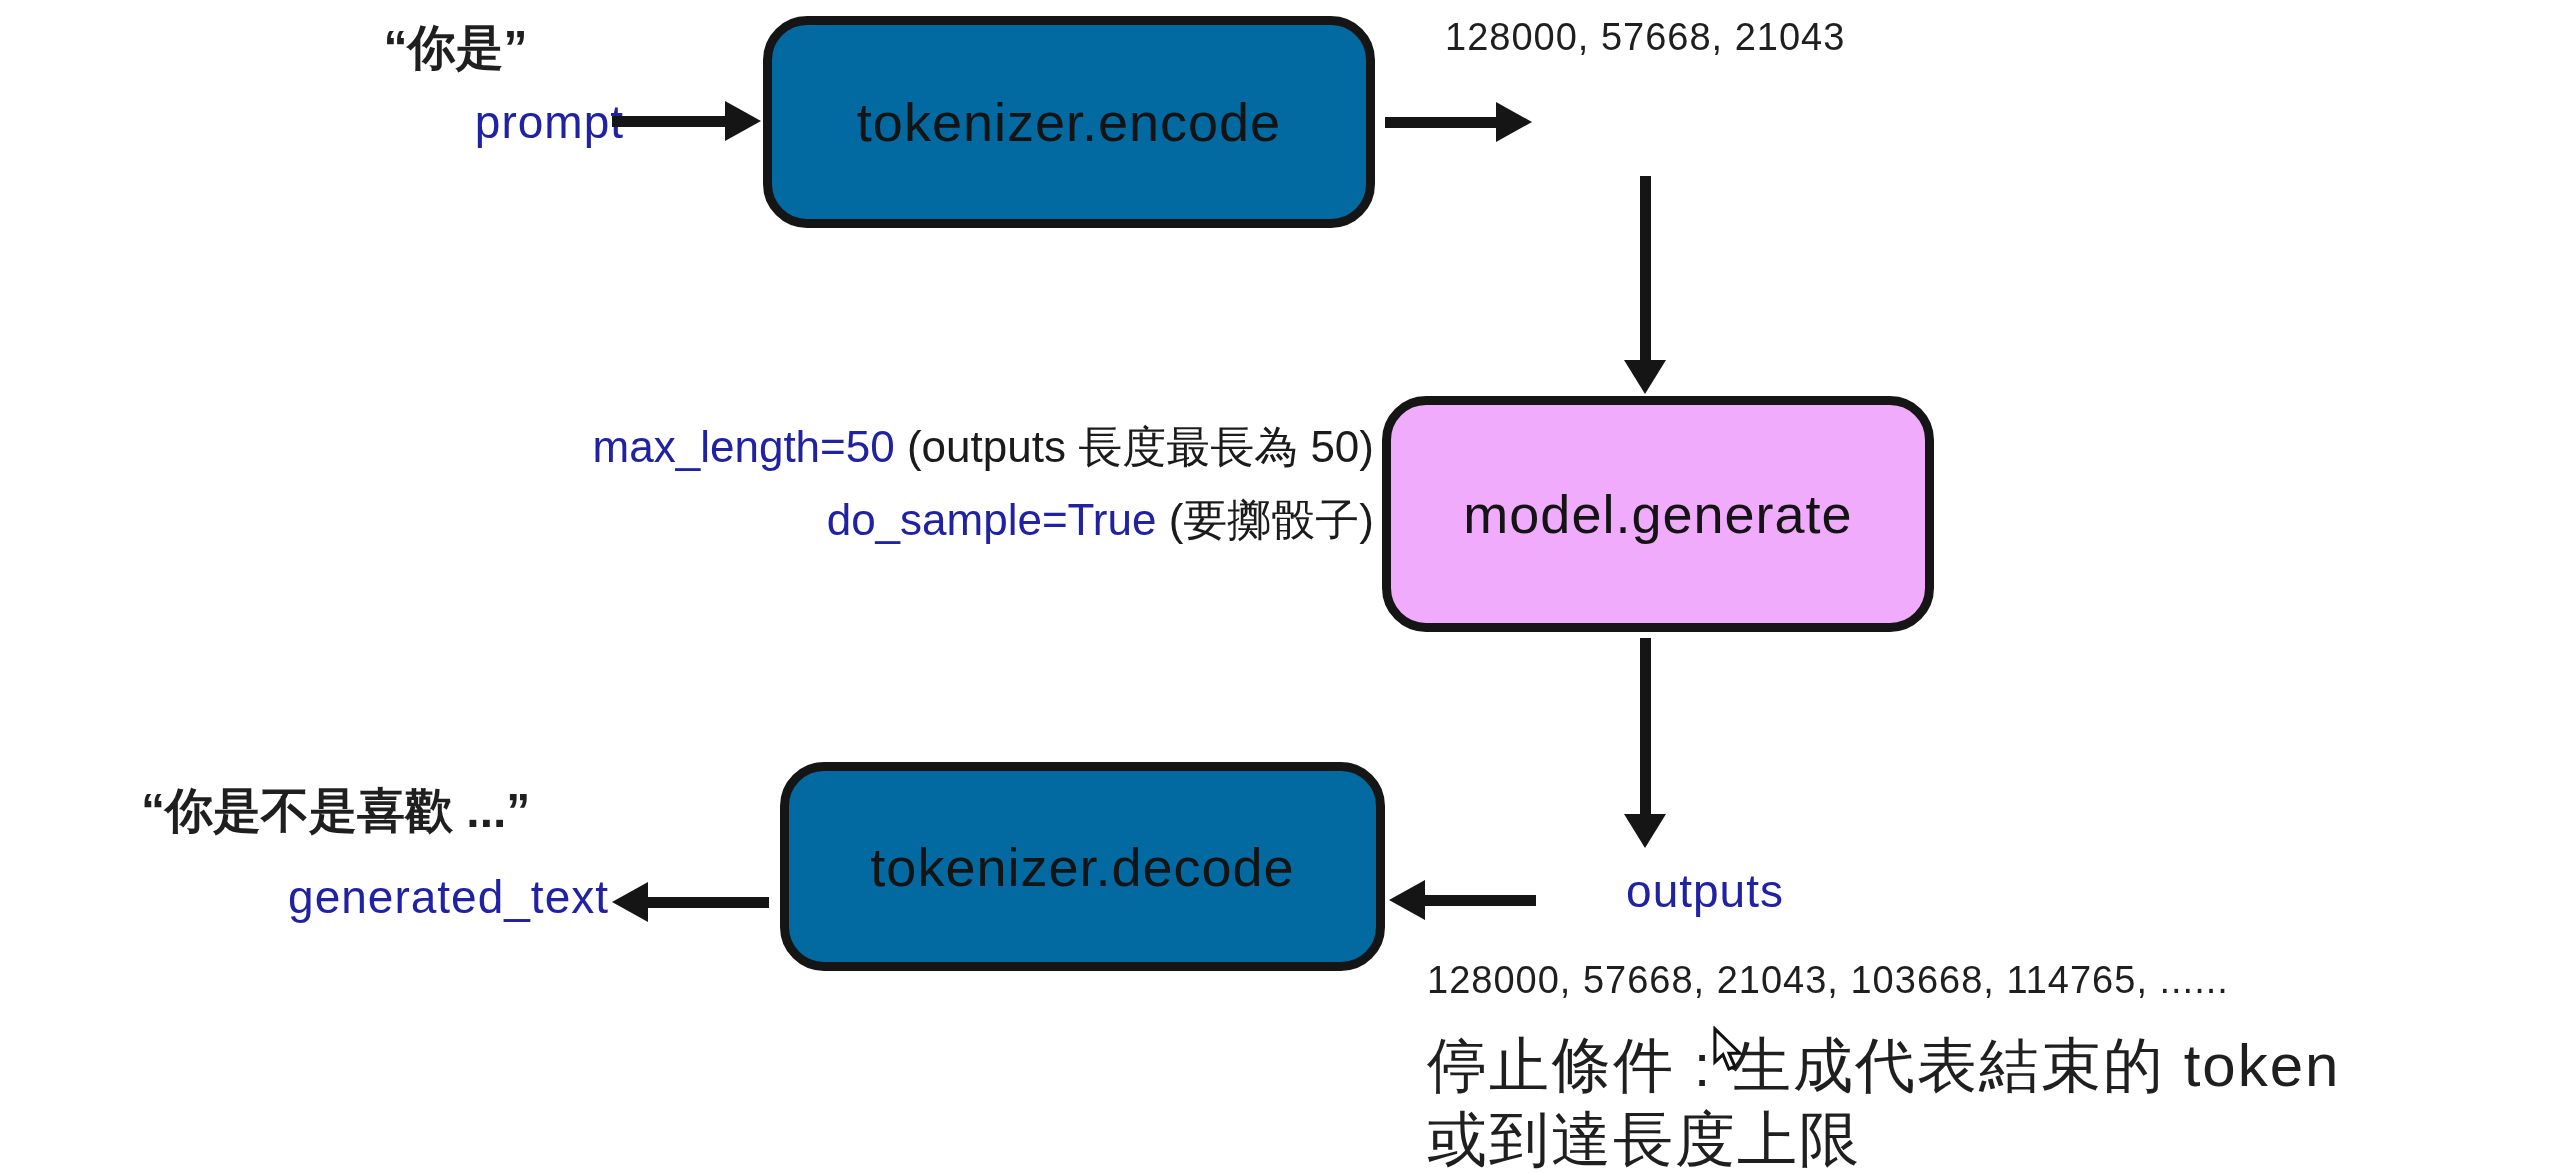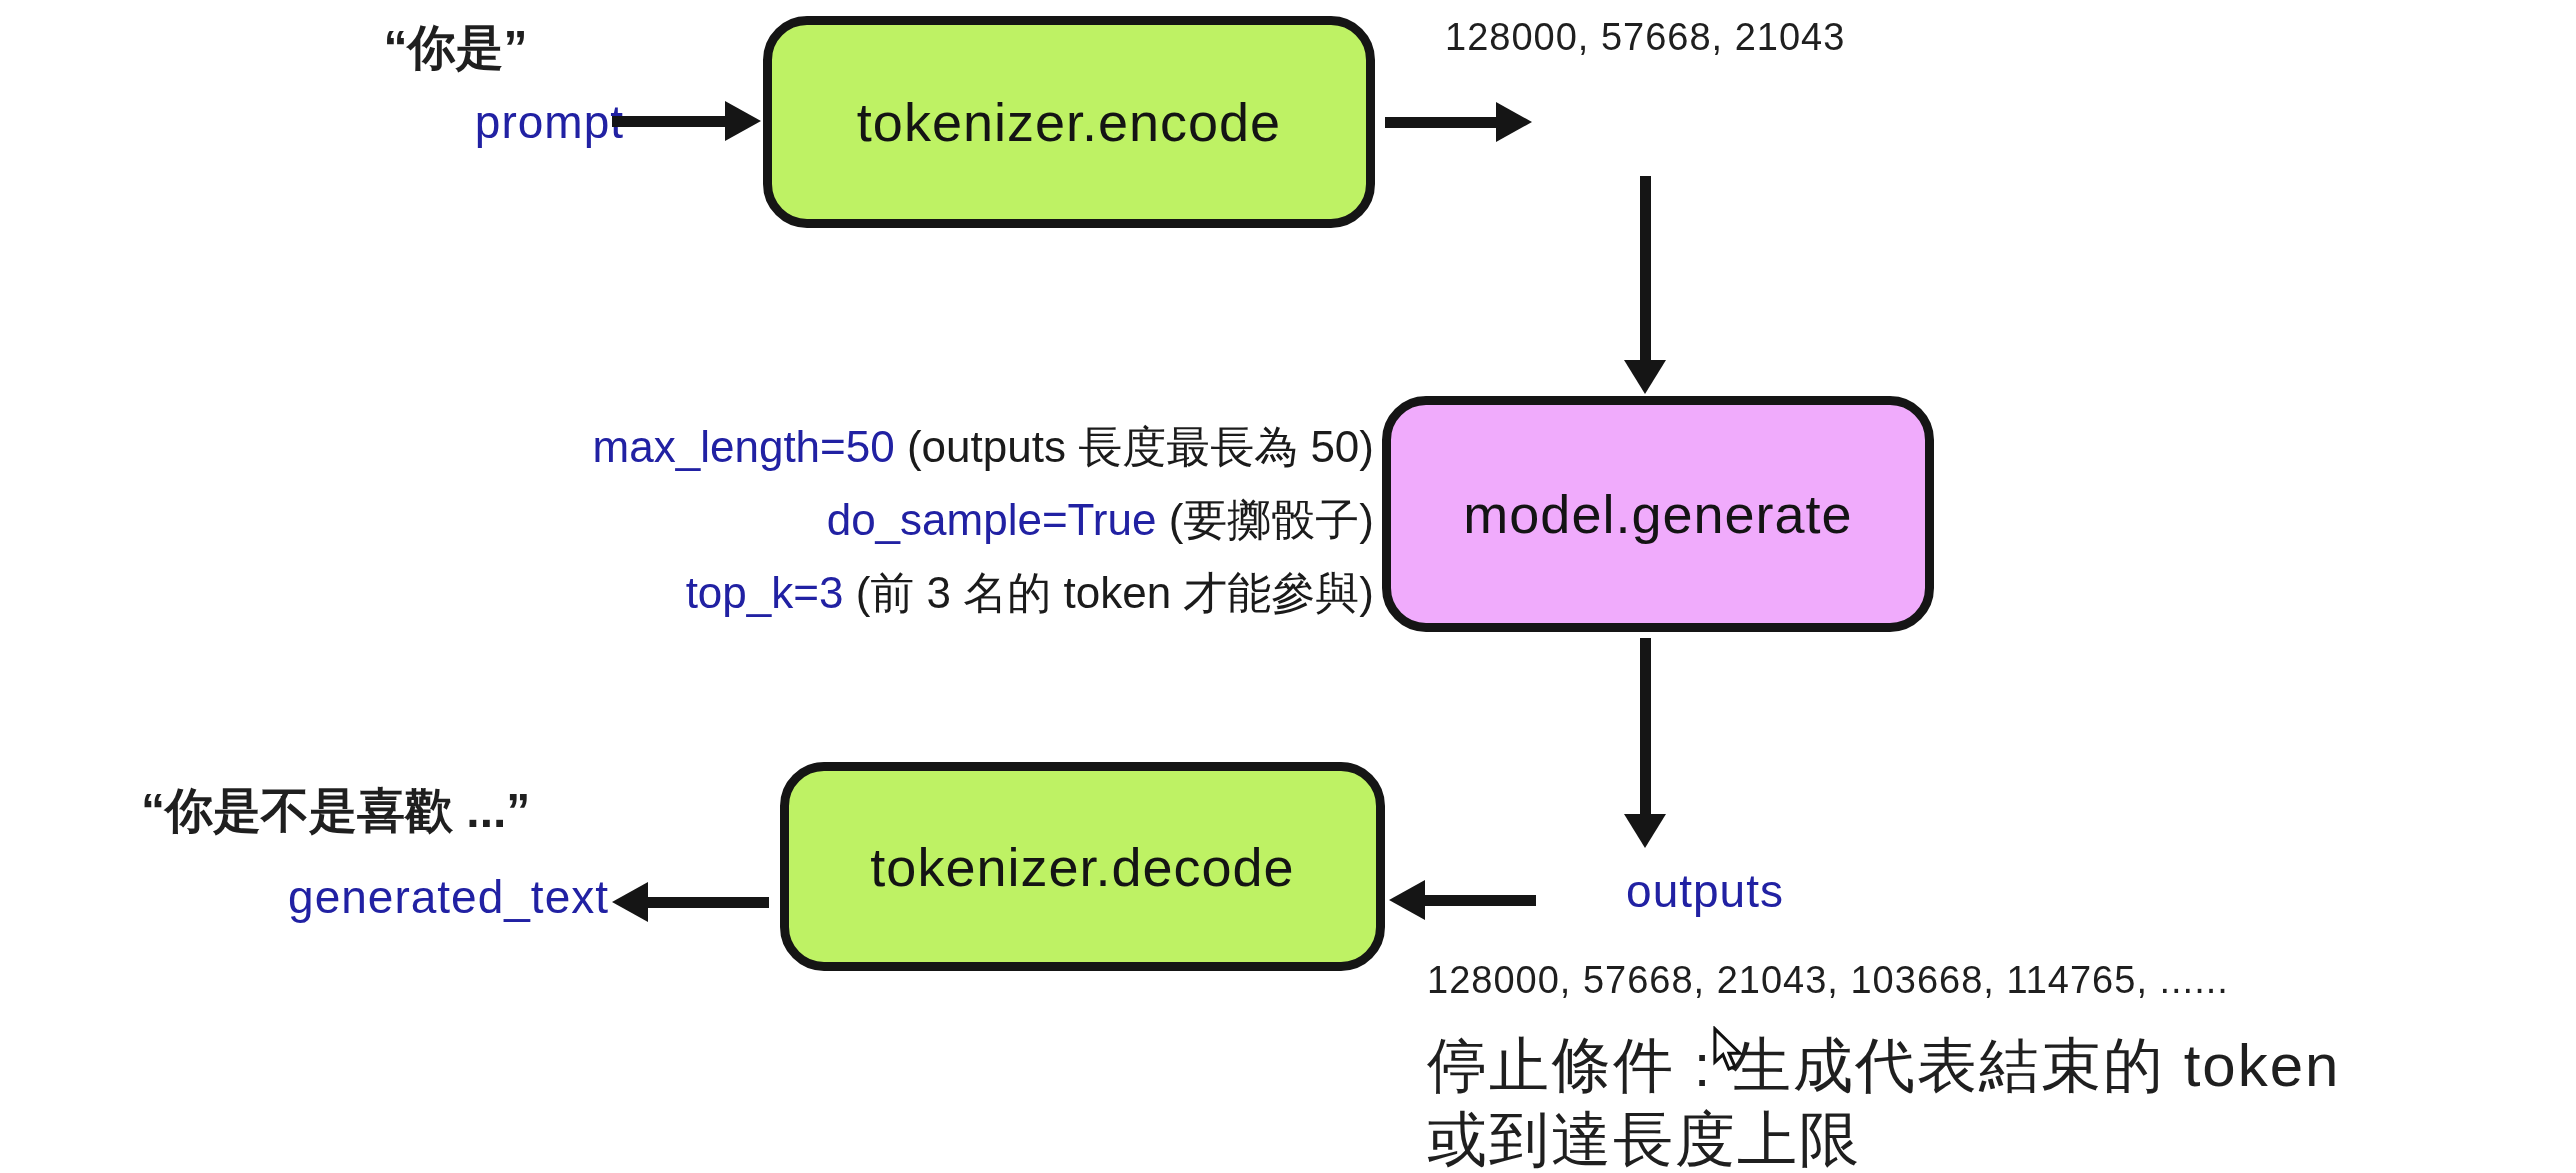--- a/index.html
+++ b/index.html
@@ -21,21 +21,21 @@
   .box {
     position: absolute;
     border: 9px solid #151515;
     border-radius: 44px;
     display: flex;
     align-items: center;
     justify-content: center;
     box-sizing: border-box;
   }
   .box .box-label { font-size: 54px; color: #141414; letter-spacing: 1px; }
-  .beige { background: #bef264; }
+  .beige { background: #0369a1; }
   .green { background: #f0abfc; }
 
   
   .arrow { position: absolute; }
   .arrow.h { display: flex; align-items: center; height: 40px; }
   .arrow.v { display: flex; flex-direction: column; align-items: center; width: 42px; }
   .hshaft { height: 11px; flex: 1 1 auto; background: #151515; }
   .vshaft { width: 11px; flex: 1 1 auto; background: #151515; }
   .head-right { width: 0; height: 0; border-left: 36px solid #151515; border-top: 20px solid transparent; border-bottom: 20px solid transparent; }
   .head-left  { width: 0; height: 0; border-right: 36px solid #151515; border-top: 20px solid transparent; border-bottom: 20px solid transparent; }
@@ -84,21 +84,20 @@
 
 
   <div class="arrow v" style="left:1624px; top:176px; height:218px;">
     <div class="vshaft"></div>
     <div class="head-down"></div>
   </div>
 
   <div class="params">
     <div><span class="blue">max_length=50</span><span class="ink"> (outputs 長度最長為 50)</span></div>
     <div><span class="blue">do_sample=True</span><span class="ink"> (要擲骰子)</span></div>
-    <div><span class="blue">top_k=3</span><span class="ink"> (前 3 名的 token 才能參與)</span></div>
   </div>
 
   <div class="box green" style="left:1382px; top:396px; width:552px; height:236px;">
     <span class="box-label">model.generate</span>
   </div>
 
   <div class="arrow v" style="left:1624px; top:638px; height:210px;">
     <div class="vshaft"></div>
     <div class="head-down"></div>
   </div>

